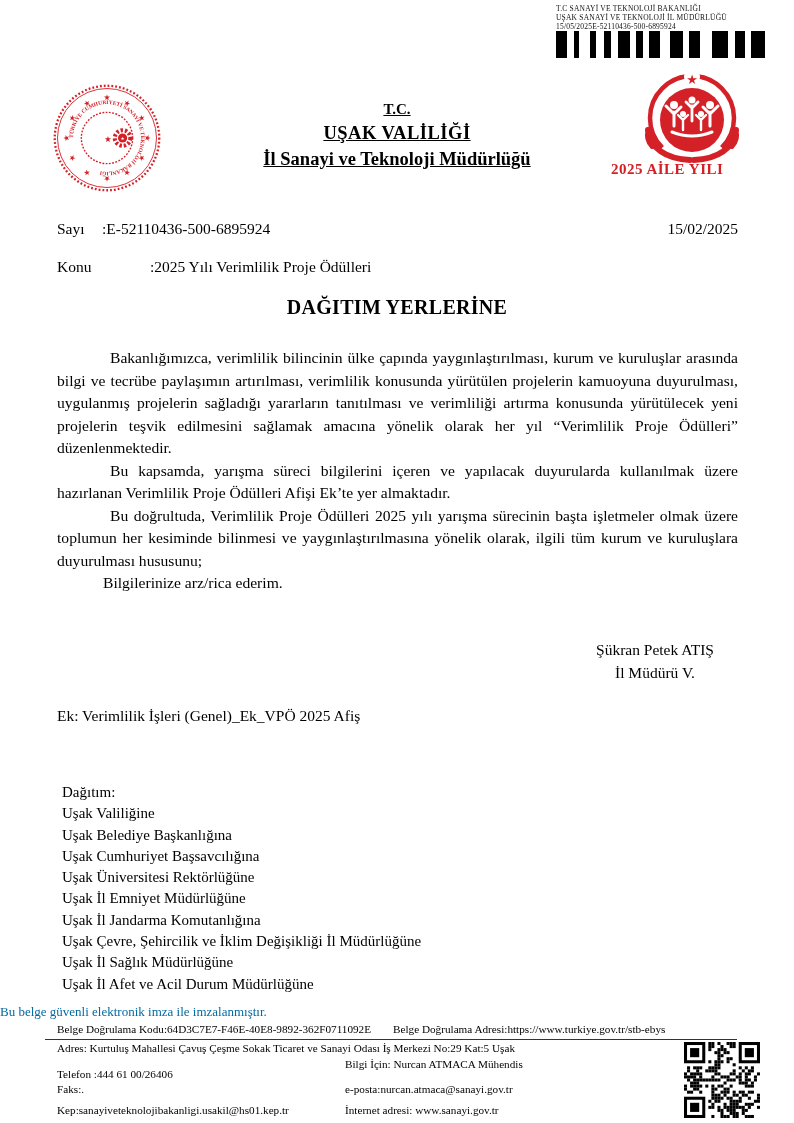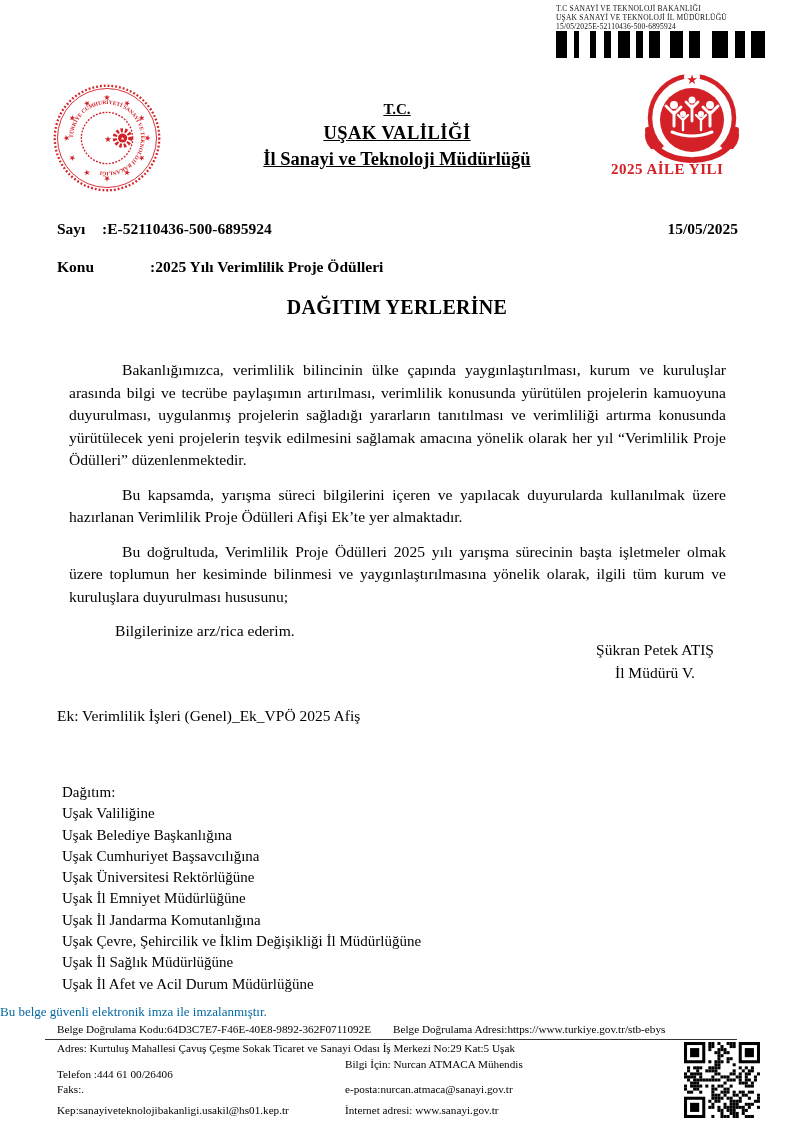--- a/index.html
+++ b/index.html
@@ -15,28 +15,28 @@
   #emblem{left:52px;top:83px;}
   #emblem-stars text{fill:#d42027;}
   .hdr{left:0;width:100%;text-align:center;font-weight:bold;text-decoration:underline;}
   #hdr-tc{top:101px;font-size:15px;}
   #hdr-office{top:123px;font-size:18.5px;letter-spacing:.5px;}
   #hdr-dept{top:149px;font-size:18.5px;}
   #family-logo{left:632px;top:74px;}
   #year-caption{left:611px;top:161px;width:160px;text-align:left;color:#d42027;
                 font-weight:bold;font-size:15px;letter-spacing:.5px;}
   
-  #meta{left:57px;top:220px;width:681px;font-weight:bold;font-size:15.5px;}
+  #meta{left:57px;top:220px;width:681px;font-weight:normal;font-size:15.5px;}
   #meta .mrow{display:flex;}
   #meta .lbl{width:45px;flex:0 0 auto;}
   #meta .date{margin-left:auto;}
   
   #subject{top:296px;left:0;width:100%;text-align:center;font-weight:bold;font-size:20px;letter-spacing:.3px;}
   #body{left:57px;top:347px;width:681px;font-size:15.6px;line-height:22.5px;}
-  #body p{margin:12px;text-indent:53px;text-align:justify;}
+  #body p{margin:0;text-indent:53px;text-align:justify;}
   #body p.closing{text-indent:46px;text-align:left;}
   
   #signature{left:530px;top:638px;width:250px;text-align:center;font-size:15.5px;line-height:23px;}
   
   #attachment{left:57px;top:707px;font-size:15.5px;}
   #distribution{left:62px;top:782px;font-size:15px;line-height:21.3px;}
   
   #notice{top:1004px;left:0;width:100%;text-align:left;color:#0369a1;font-size:13px;}
   #verify{left:45px;top:1023px;width:692px;border-bottom:1.3px solid #333;
           padding:0 0 4px 12px;font-size:11.2px;display:flex;box-sizing:border-box;}
@@ -130,21 +130,21 @@
       <path d="M16,56 C14,62 15,68 20,73" stroke-width="4"></path>
       <path d="M104,56 C106,62 105,68 100,73" stroke-width="4"></path>
     </g>
   </svg>
   <div id="year-caption" class="abs">2025 AİLE YILI</div>
 
   <div id="meta" class="abs">
     <div class="mrow">
       <span class="lbl">Sayı</span>
       <span>:E-52110436-500-6895924</span>
-      <span class="date">15/05/2025</span>
+      <span class="date">15/02/2025</span>
     </div>
     <div class="mrow" style="margin-top:20px;gap:48px;">
       <span class="lbl">Konu</span>
       <span>:2025 Yılı Verimlilik Proje Ödülleri</span>
     </div>
   </div>
 
   <div id="subject" class="abs">DAĞITIM YERLERİNE</div>
 
   <div id="body" class="abs">

